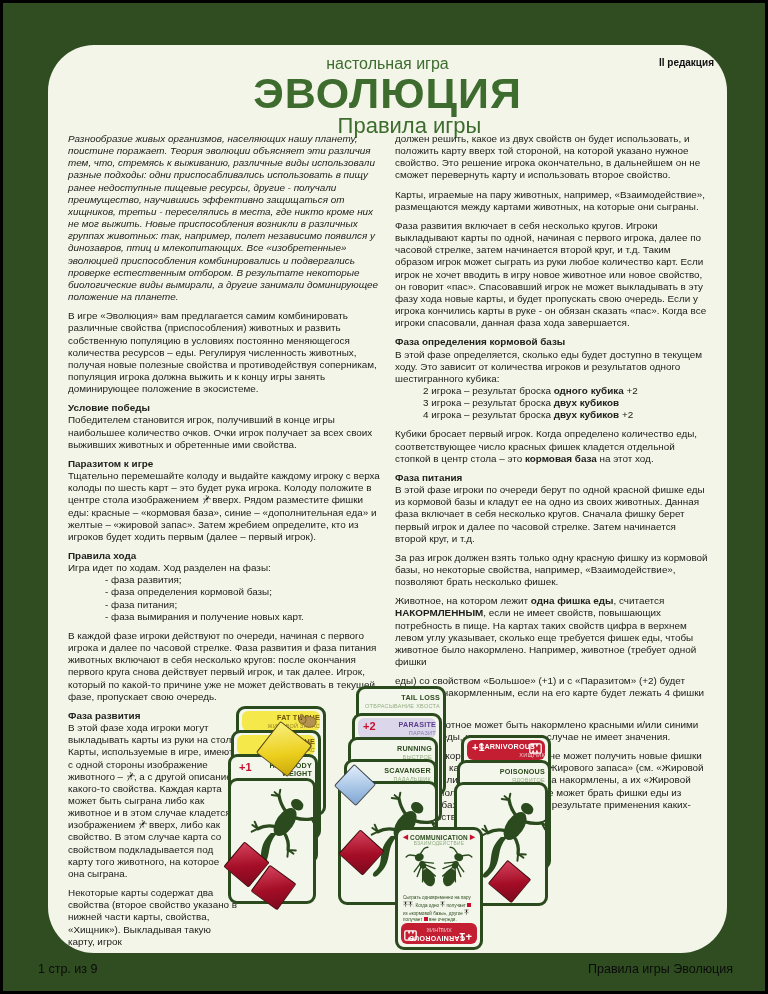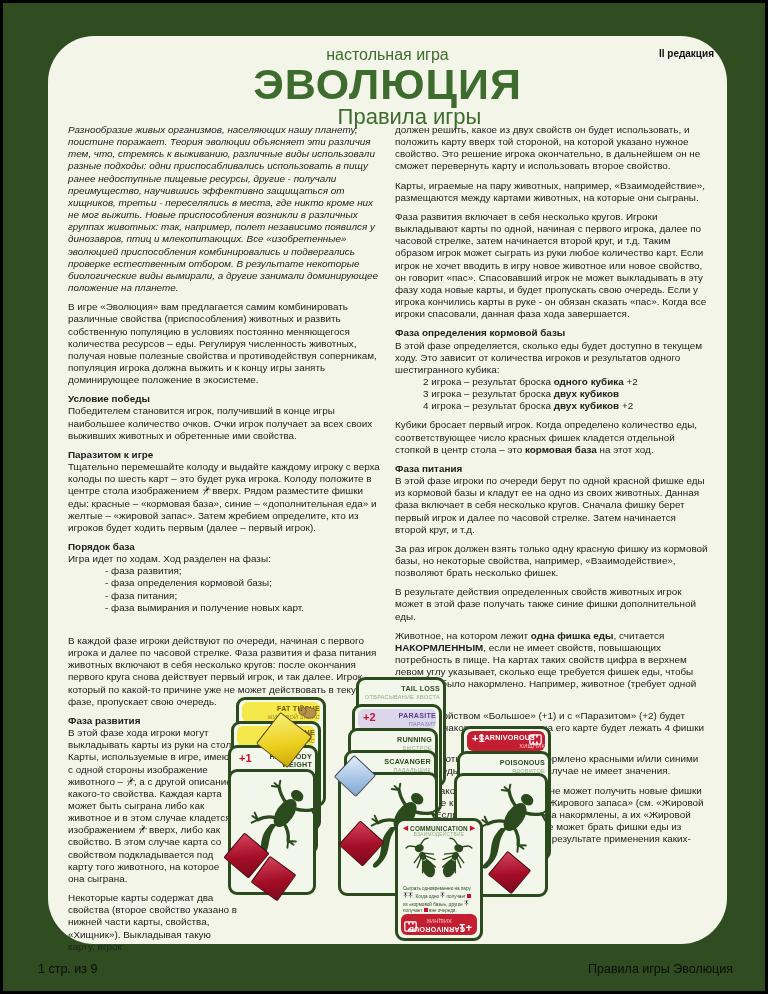--- a/index.html
+++ b/index.html
@@ -2,21 +2,21 @@
 <html><head>
 <meta charset="utf-8">
 <style>
   html,body { margin:0; padding:0; background:#000; }
   .canvas {
     position:relative; width:768px; height:994px; box-sizing:border-box;
     background:#2f4d21; border:3px solid #000; overflow:hidden;
     font-family:"Liberation Sans", sans-serif;
   }
   .page {
-    position:absolute; left:45px; top:33px; width:679px; height:908px;
+    position:absolute; left:45px; top:42px; width:679px; height:908px;
     background:#f2f5e8; border-radius:46px;
   }
   
   .hdr-kicker { position:absolute; left:0; right:0; top:10px; text-align:center;
     font-size:16px; color:#3e6b2e; }
   .hdr-title { position:absolute; left:0; right:0; top:24px; text-align:center;
     font-size:43px; font-weight:bold; color:#3e6b2e; letter-spacing:1px; }
   .hdr-sub { position:absolute; left:0; right:0; top:68px; text-align:center;
     font-size:22px; color:#3e6b2e;padding-left:44px; }
   .hdr-edition { position:absolute; right:13px; top:12px; font-size:10px;
@@ -160,26 +160,26 @@
       <h3>Условие победы</h3>
       <p>Победителем становится игрок, получивший в конце игры наибольшее количество очков. Очки игрок получает за всех своих выживших животных и обретенные ими свойства.</p>
 
       <h3>Паразитом к игре</h3>
       <p><span>Тщательно перемешайте колоду и выдайте каждому игроку с верха колоды по шесть карт – это будет рука игрока. Колоду положите в центре стола изображением</span>
         <svg class="inline-liz">
             <use href="#liz" xlink:href="#liz"></use>
           </svg>
         <span>вверх. Рядом разместите фишки еды: красные – «кормовая база», синие – «дополнительная еда» и желтые – «жировой запас». Затем жребием определите, кто из игроков будет ходить первым (далее – первый игрок).</span></p>
 
-      <h3>Порядок база</h3>
+      <h3>Правила хода</h3>
       <div>Игра идет по ходам. Ход разделен на фазы:</div>
       <div class="indent">- фаза развития;</div>
       <div class="indent">- фаза определения кормовой базы;</div>
       <div class="indent">- фаза питания;</div>
-      <div class="indent" style="margin-bottom:21px;">- фаза вымирания и получение новых карт.</div>
+      <div class="indent" style="margin-bottom:7px;">- фаза вымирания и получение новых карт.</div>
 
       <p>В каждой фазе игроки действуют по очереди, начиная с первого игрока и далее по часовой стрелке. Фаза развития и фаза питания животных включают в себя несколько кругов: после окончания первого круга снова действует первый игрок, и так далее. Игрок, который по какой-то причине уже не может действовать в текущей фазе, пропускает свою очередь.</p>
 
       <h3>Фаза развития</h3>
       <p class="narrowL"><span>В этой фазе хода игроки могут выкладывать карты из руки на стол. Карты, используемые в игре, имеют с одной стороны изображение животного –</span>
         <svg class="inline-liz">
             <use href="#liz" xlink:href="#liz"></use>
           </svg><span>, а с другой описание какого-то свойства. Каждая карта может быть сыграна либо как животное и в этом случае кладется изображением</span>
         <svg class="inline-liz">
             <use href="#liz" xlink:href="#liz"></use>
@@ -196,21 +196,20 @@
       <h3>Фаза определения кормовой базы</h3>
       <div>В этой фазе определяется, сколько еды будет доступно в текущем ходу. Это зависит от количества игроков и результатов одного шестигранного кубика:</div>
       <div class="dice-line"><span>2 игрока – результат броска </span><b>одного кубика</b><span> +2</span></div>
       <div class="dice-line"><span>3 игрока – результат броска </span><b>двух кубиков</b><span></span></div>
       <div class="dice-line" style="margin-bottom:7px;"><span>4 игрока – результат броска </span><b>двух кубиков</b><span> +2</span></div>
       <p><span>Кубики бросает первый игрок. Когда определено количество еды, соответствующее число красных фишек кладется отдельной стопкой в центр стола – это </span><b>кормовая база</b><span> на этот ход.</span></p>
 
       <h3>Фаза питания</h3>
       <p>В этой фазе игроки по очереди берут по одной красной фишке еды из кормовой базы и кладут ее на одно из своих животных. Данная фаза включает в себя несколько кругов. Сначала фишку берет первый игрок и далее по часовой стрелке. Затем начинается второй круг, и т.д.</p>
       <p>За раз игрок должен взять только одну красную фишку из кормовой базы, но некоторые свойства, например, «Взаимодействие», позволяют брать несколько фишек.</p>
-      <p>В результате действия определенных свойств животных игрок может в этой фазе получать также синие фишки дополнительной еды.</p>
 
       <p><span>Животное, на котором лежит </span><b>одна фишка еды</b><span>, считается </span><b>НАКОРМЛЕННЫМ</b><span>, если не имеет свойств, повышающих потребность в пище. На картах таких свойств цифра в верхнем левом углу указывает, сколько еще требуется фишек еды, чтобы животное было накормлено. Например, животное (требует одной фишки</span></p>
       <p class="narrowR">еды) со свойством «Большое» (+1) и с «Паразитом» (+2) будет считаться накормленным, если на его карте будет лежать 4 фишки еды.</p>
       <p class="narrowR">Любое животное может быть накормлено красными и/или синими фишками еды, их цвет в данном случае не имеет значения.</p>
       <p class="narrowR"><b>Важно!</b><span> Накормленное животное не может получить новые фишки еды, кроме как для пополнения «Жирового запаса» (см. «Жировой запас»). Если все животные игрока накормлены, а их «Жировой запас» заполнен, игрок больше не может брать фишки еды из кормовой базы или получать их в результате применения каких-либо свойств.</span></p>
     </div>
 
     <div class="cluster">
 
       <div class="pcard" style="left:128px;top:0;z-index:1;">

